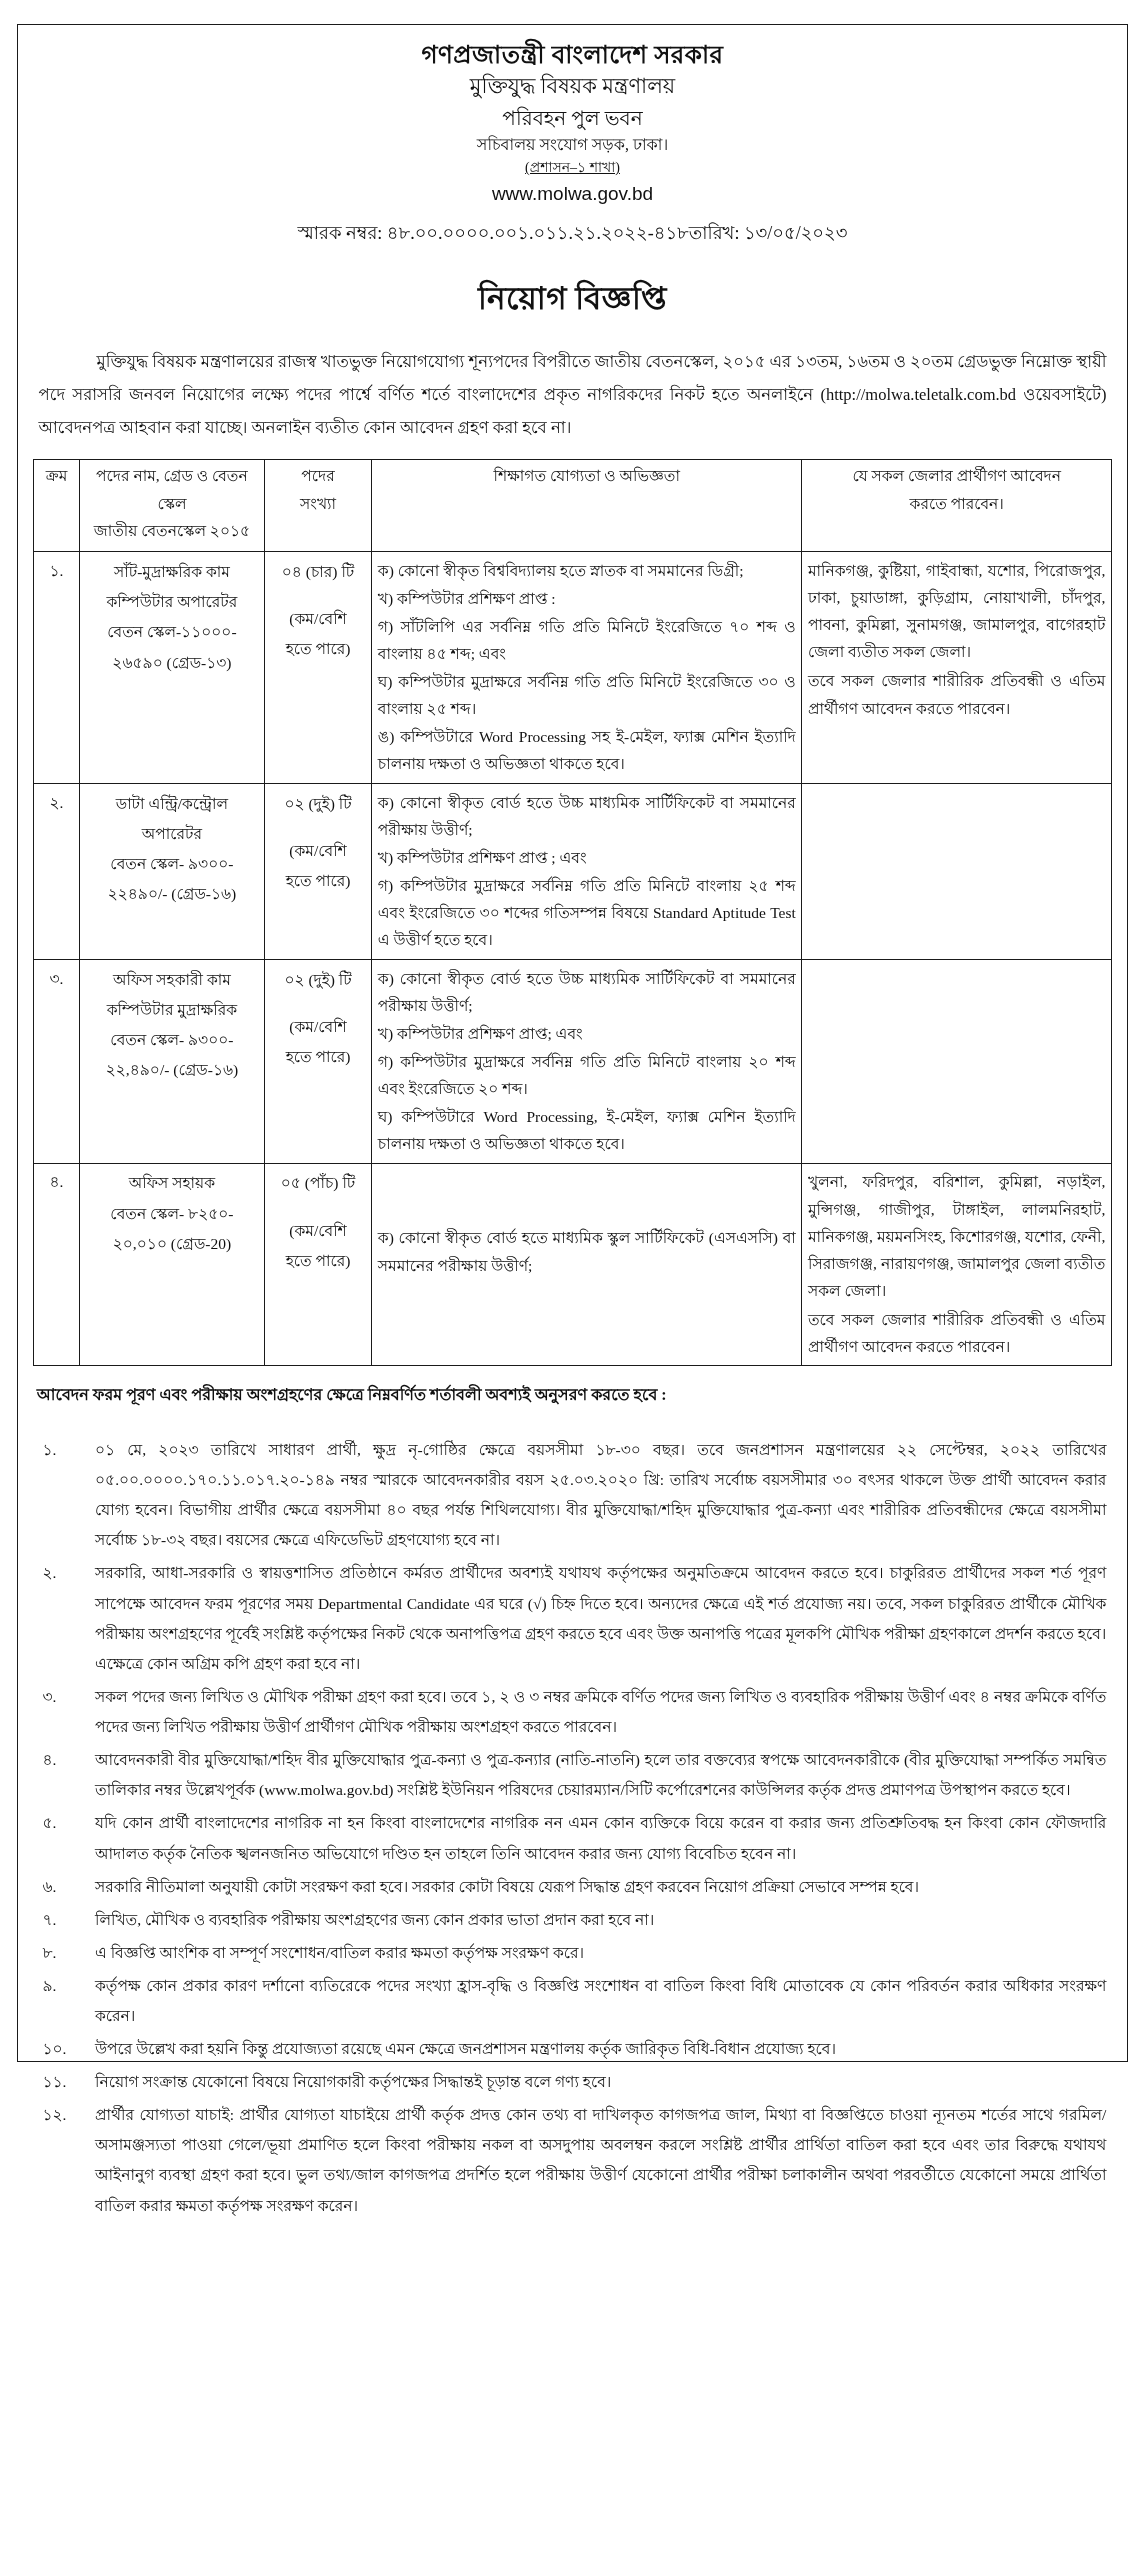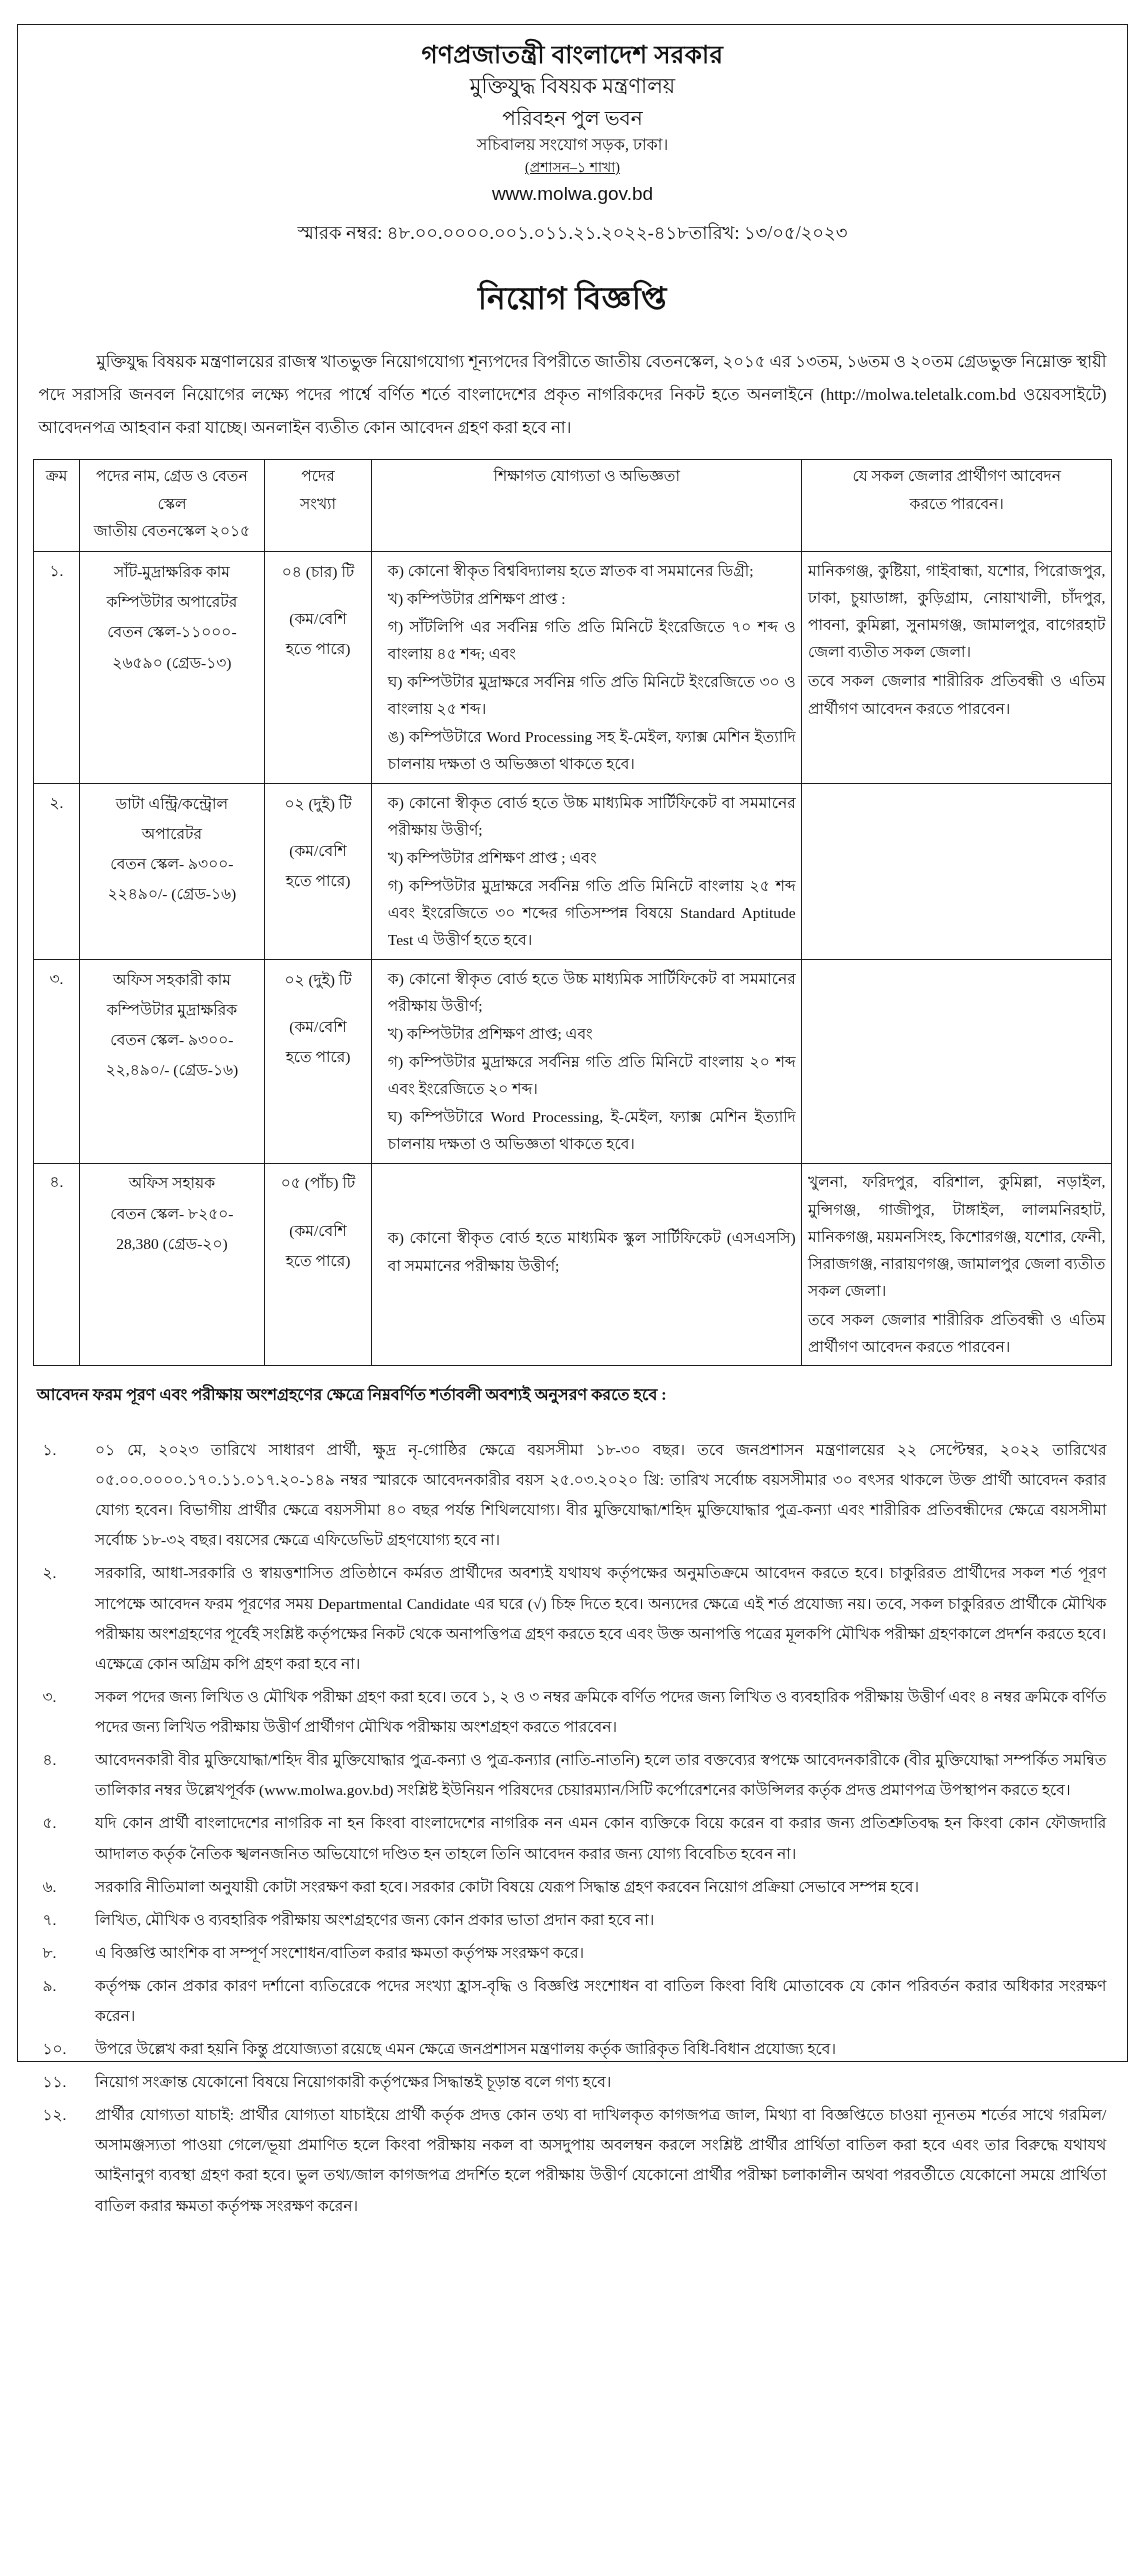--- a/index.html
+++ b/index.html
@@ -115,21 +115,21 @@
   .col-dist  { width: 303px; }
 
   td.c-sl   { text-align: center; }
   td.c-post { text-align: center; }
   td.c-num  { text-align: center; }
   td.c-qual { text-align: justify; }
   td.c-dist { text-align: justify; }
 
   td.c-post div, td.c-num div { line-height: 1.95; }
   td.c-num .gap { height: 17px; }
-  .qual-item { margin-bottom: 0.9px; margin-left: 10px; }
+  .qual-item { margin-bottom: 0.9px; }
   .dist-note { display: block; margin-top: 1.9px; }
 
   
   .cond-head {
     font-size: 16px;
     margin: 15px 0 25px 0;
     padding: 0 3.8px;
     line-height: 1.8;
     font-weight: bold;
   }
@@ -284,21 +284,21 @@
         <td class="c-dist">
           <span></span>
         </td>
       </tr>
 
       <tr>
         <td class="c-sl">৪.</td>
         <td class="c-post">
           <div>অফিস সহায়ক</div>
           <div>বেতন স্কেল- ৮২৫০-</div>
-          <div>28,380 (গ্রেড-২০)</div>
+          <div>২০,০১০ (গ্রেড-20)</div>
         </td>
         <td class="c-num">
           <div>০৫ (পাঁচ) টি</div>
           <div class="gap"></div>
           <div>(কম/বেশি</div>
           <div>হতে পারে)</div>
         </td>
         <td class="c-qual">
           <div style="height:56px"></div>
           <div class="qual-item">ক) কোনো স্বীকৃত বোর্ড হতে মাধ্যমিক স্কুল সার্টিফিকেট (এসএসসি) বা সমমানের পরীক্ষায় উত্তীর্ণ;</div>

